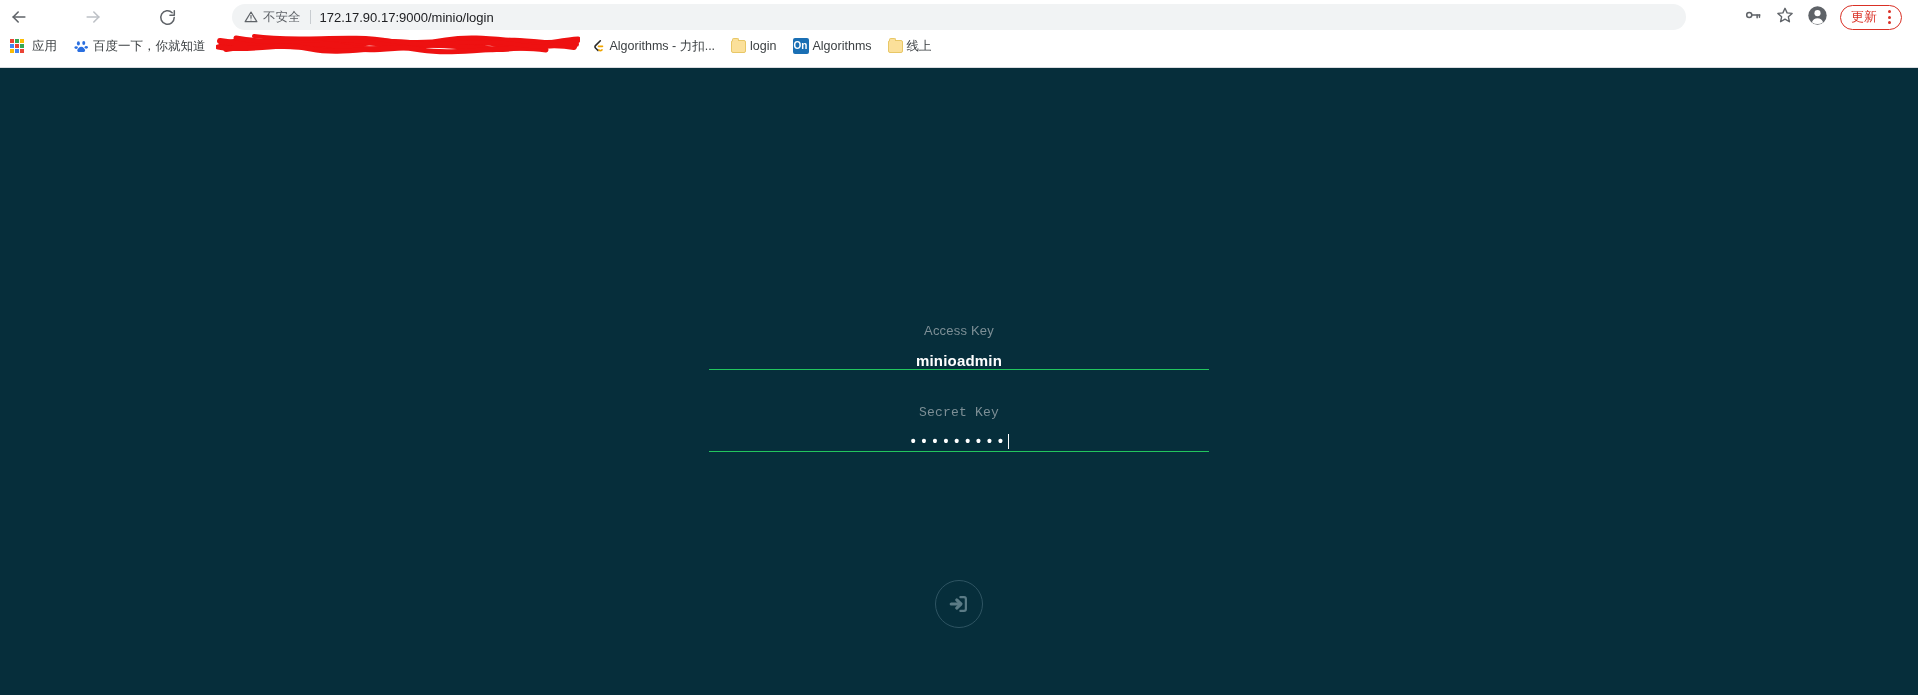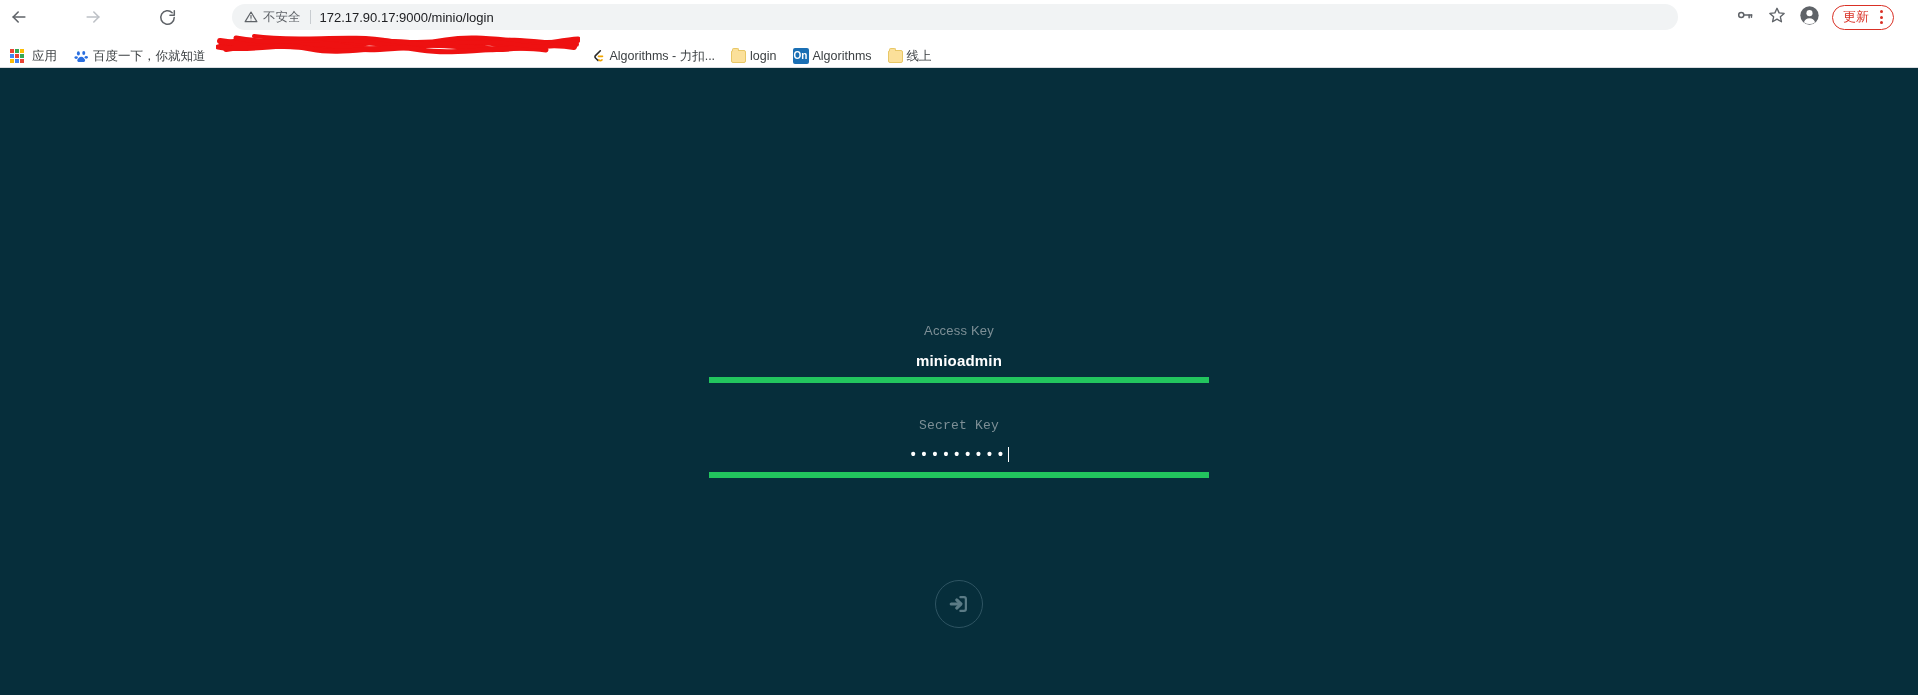--- a/index.html
+++ b/index.html
@@ -78,21 +78,21 @@
     color: #202124;
     white-space: nowrap;
     overflow: hidden;
     text-overflow: ellipsis;
   }
 
   .toolbar-right {
     flex: 0 0 auto;
     display: flex;
     align-items: center;
-    padding-right: 24px;
+    padding-right: 16px;
   }
   .tb-icon {
     width: 30px; height: 30px;
     display: flex; align-items: center; justify-content: center;
     margin-left: 2px;
   }
   .update-pill {
     display: flex;
     align-items: center;
     border: 1px solid #d93025;
@@ -121,21 +121,21 @@
     display: block;
   }
 
   
   .bookmarks {
     position: absolute;
     left: 0; top: 34px;
     width: 1679px;
     height: 34px;
     display: flex;
-    align-items: flex-end;
+    align-items: flex-start;
     background: #ffffff;
     overflow: hidden;
   }
   .bm-item {
     display: flex;
     align-items: center;
     height: 24px;
     padding: 0 8px;
     border-radius: 4px;
     flex: 0 0 auto;
@@ -234,22 +234,22 @@
   .login-form {
     position: absolute;
     left: 709px;
     top: 255px;
     width: 500px;
   }
 
   .field {
     position: relative;
     width: 500px;
-    border-bottom: 6px solid #22c55e;
-    padding-bottom: 8px;
+    border-bottom: 1px solid #22c55e;
+    padding-bottom: 0;
   }
   .field + .field { margin-top: 35px; font-family: Liberation Mono, monospace; }
 
   .field-label {
     display: block;
     text-align: center;
     font-size: 13px;
     color: #7d8f96;
     letter-spacing: 0.2px;
     margin-bottom: 14px;

